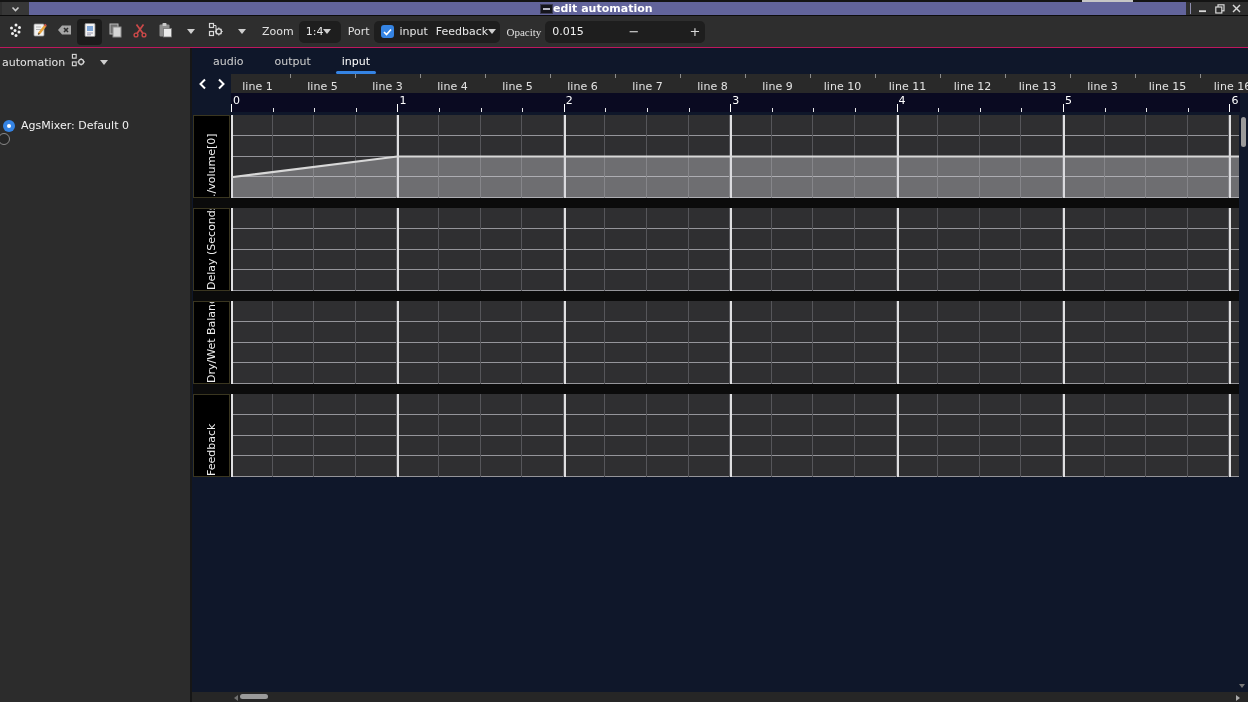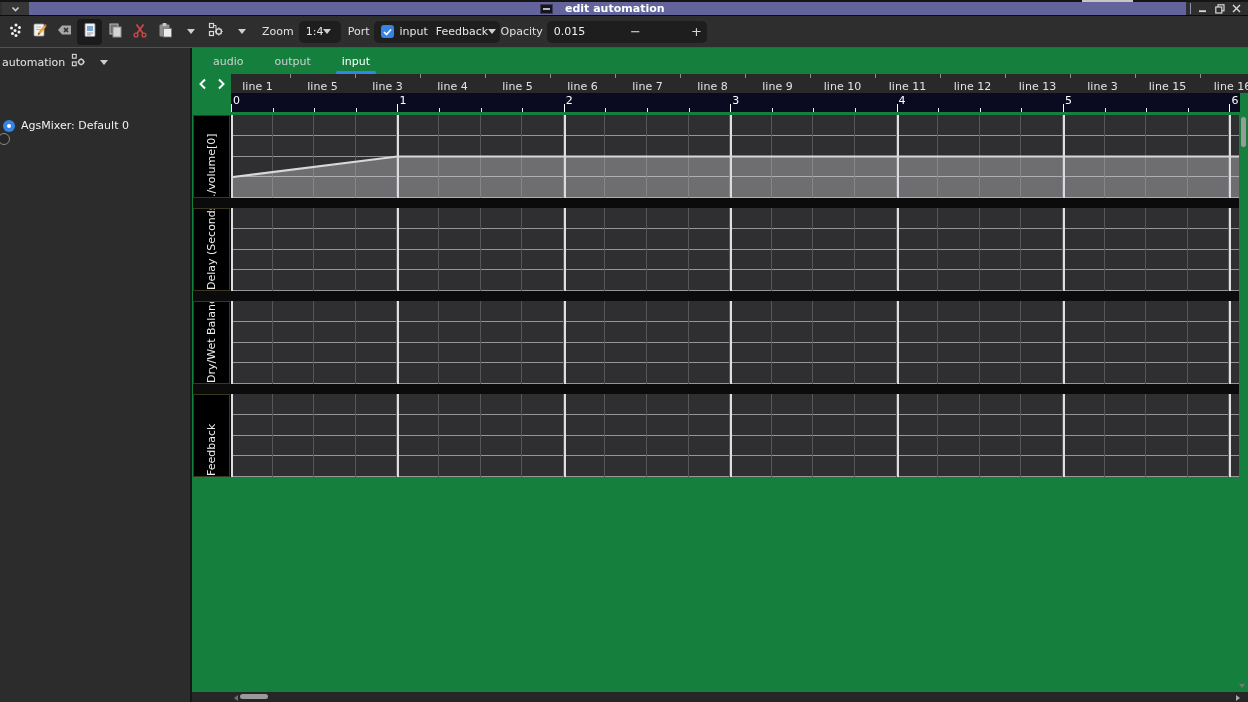--- a/index.html
+++ b/index.html
@@ -9,21 +9,21 @@
     font-family:"DejaVu Sans","Liberation Sans",sans-serif;font-size:11px;color:#e6e6e6;
     background:#2e2e2e;
   }
   .abs{position:absolute;}
 
   
   .top-edge{left:0;top:0;width:100%;height:2px;background:#141414;}
   .edge-sliver{left:1082px;top:0;width:51px;height:2px;background:#c6c6c6;}
   .titlebar{left:2px;top:2px;right:2px;height:13px;background:#62649b;}
   .menu-btn{left:0;top:0;width:27px;height:13px;background:#373737;display:flex;align-items:center;justify-content:center;cursor:pointer;}
-  .title-group{left:538px;top:0;height:13px;display:flex;align-items:center;gap:12px;}
+  .title-group{left:538px;top:0;height:13px;display:flex;align-items:center;gap:0;}
   .app-ico{width:13px;height:10px;background:#15151d;border:1px solid #3c3c55;position:relative;}
   .app-ico::after{content:"";position:absolute;left:2px;top:3px;width:7px;height:2px;background:#b9b9c6;}
   .title-text{font-weight:bold;color:#ffffff;white-space:nowrap;}
   .win-controls{right:0;top:0;width:60px;height:13px;background:#2e2e2e;display:flex;align-items:center;justify-content:flex-end;gap:6px;padding-right:4px;}
   .win-sep{width:1px;height:11px;background:#8f8fae;}
   .wc{width:11px;height:11px;display:flex;align-items:center;justify-content:center;cursor:pointer;}
   .titlebar-underline{left:0;top:15px;width:100%;height:1px;background:#0c0c0c;}
 
   
   .toolbar{left:0;top:16px;width:100%;height:32px;background:#2e2e2e;border-bottom:1px solid #be185d;
@@ -43,21 +43,21 @@
   .sidebar{left:0;top:48px;width:190px;bottom:0;background:#2c2c2c;}
   .sb-head{left:2px;top:5px;display:flex;align-items:center;gap:6px;}
   .radio-row{display:flex;align-items:center;gap:6px;position:absolute;}
   .radio{width:12px;height:12px;border-radius:50%;flex:none;}
   .radio.on{background:#3584e4;display:flex;align-items:center;justify-content:center;}
   .radio.on::after{content:"";width:4px;height:4px;border-radius:50%;background:#ffffff;}
   .radio.off{background:#262626;border:1px solid #8a8a8a;}
   .v-sep{left:190px;top:48px;width:2px;bottom:0;background:#161616;}
 
   
-  .editor{left:192px;top:48px;right:0;bottom:0;background:#15803d;overflow:hidden;}
+  .editor{left:192px;top:48px;right:0;bottom:0;background:#0f172a;overflow:hidden;}
   .tabbar{left:0;top:0;right:0;height:26px;display:flex;align-items:center;padding-left:10px;gap:9px;}
   .tab{position:relative;height:26px;display:flex;align-items:center;padding:0 11px;color:#cfcfcf;cursor:pointer;}
   .tab.active{color:#ffffff;}
   .tab-underline{position:absolute;left:5px;right:5px;bottom:0;height:3px;background:#3584e4;border-radius:2px;}
 
   .navrow{left:2px;top:26px;height:19px;display:flex;align-items:center;}
   .navbtn{width:18px;height:18px;display:flex;align-items:center;justify-content:center;cursor:pointer;}
 
   .hdr-strip{left:39px;top:26px;right:0;height:19px;background:#292929;overflow:hidden;}
   .hdr-row{position:absolute;left:-6px;top:0;height:19px;display:flex;}
@@ -246,21 +246,21 @@
       <span class="checkbox">
         <svg width="9" height="8" viewBox="0 0 9 8">
             <polyline points="1,4 3.5,6.5 8,1.5" fill="none" stroke="#ffffff" stroke-width="1.7"></polyline>
           </svg>
       </span>
       <span style="margin-left:6px;">input</span>
       <span style="margin-left:8px;">Feedback</span>
       <span class="caret" style="margin-left:auto;"></span>
     </div>
 
-    <span class="tool-label" style="margin-left:1px;">Opacity</span>
+    <span class="tool-label" style="margin-left:7px;font-family:Liberation Serif, serif;">Opacity</span>
     <div class="spin" style="margin-left:4px;gap:40px;">
       <span class="val">0.015</span>
       <span class="seg">−</span>
       <span class="seg">+</span>
     </div>
   </div>
 
   <div class="abs sidebar">
     <div class="abs sb-head">
       <span>automation</span>

